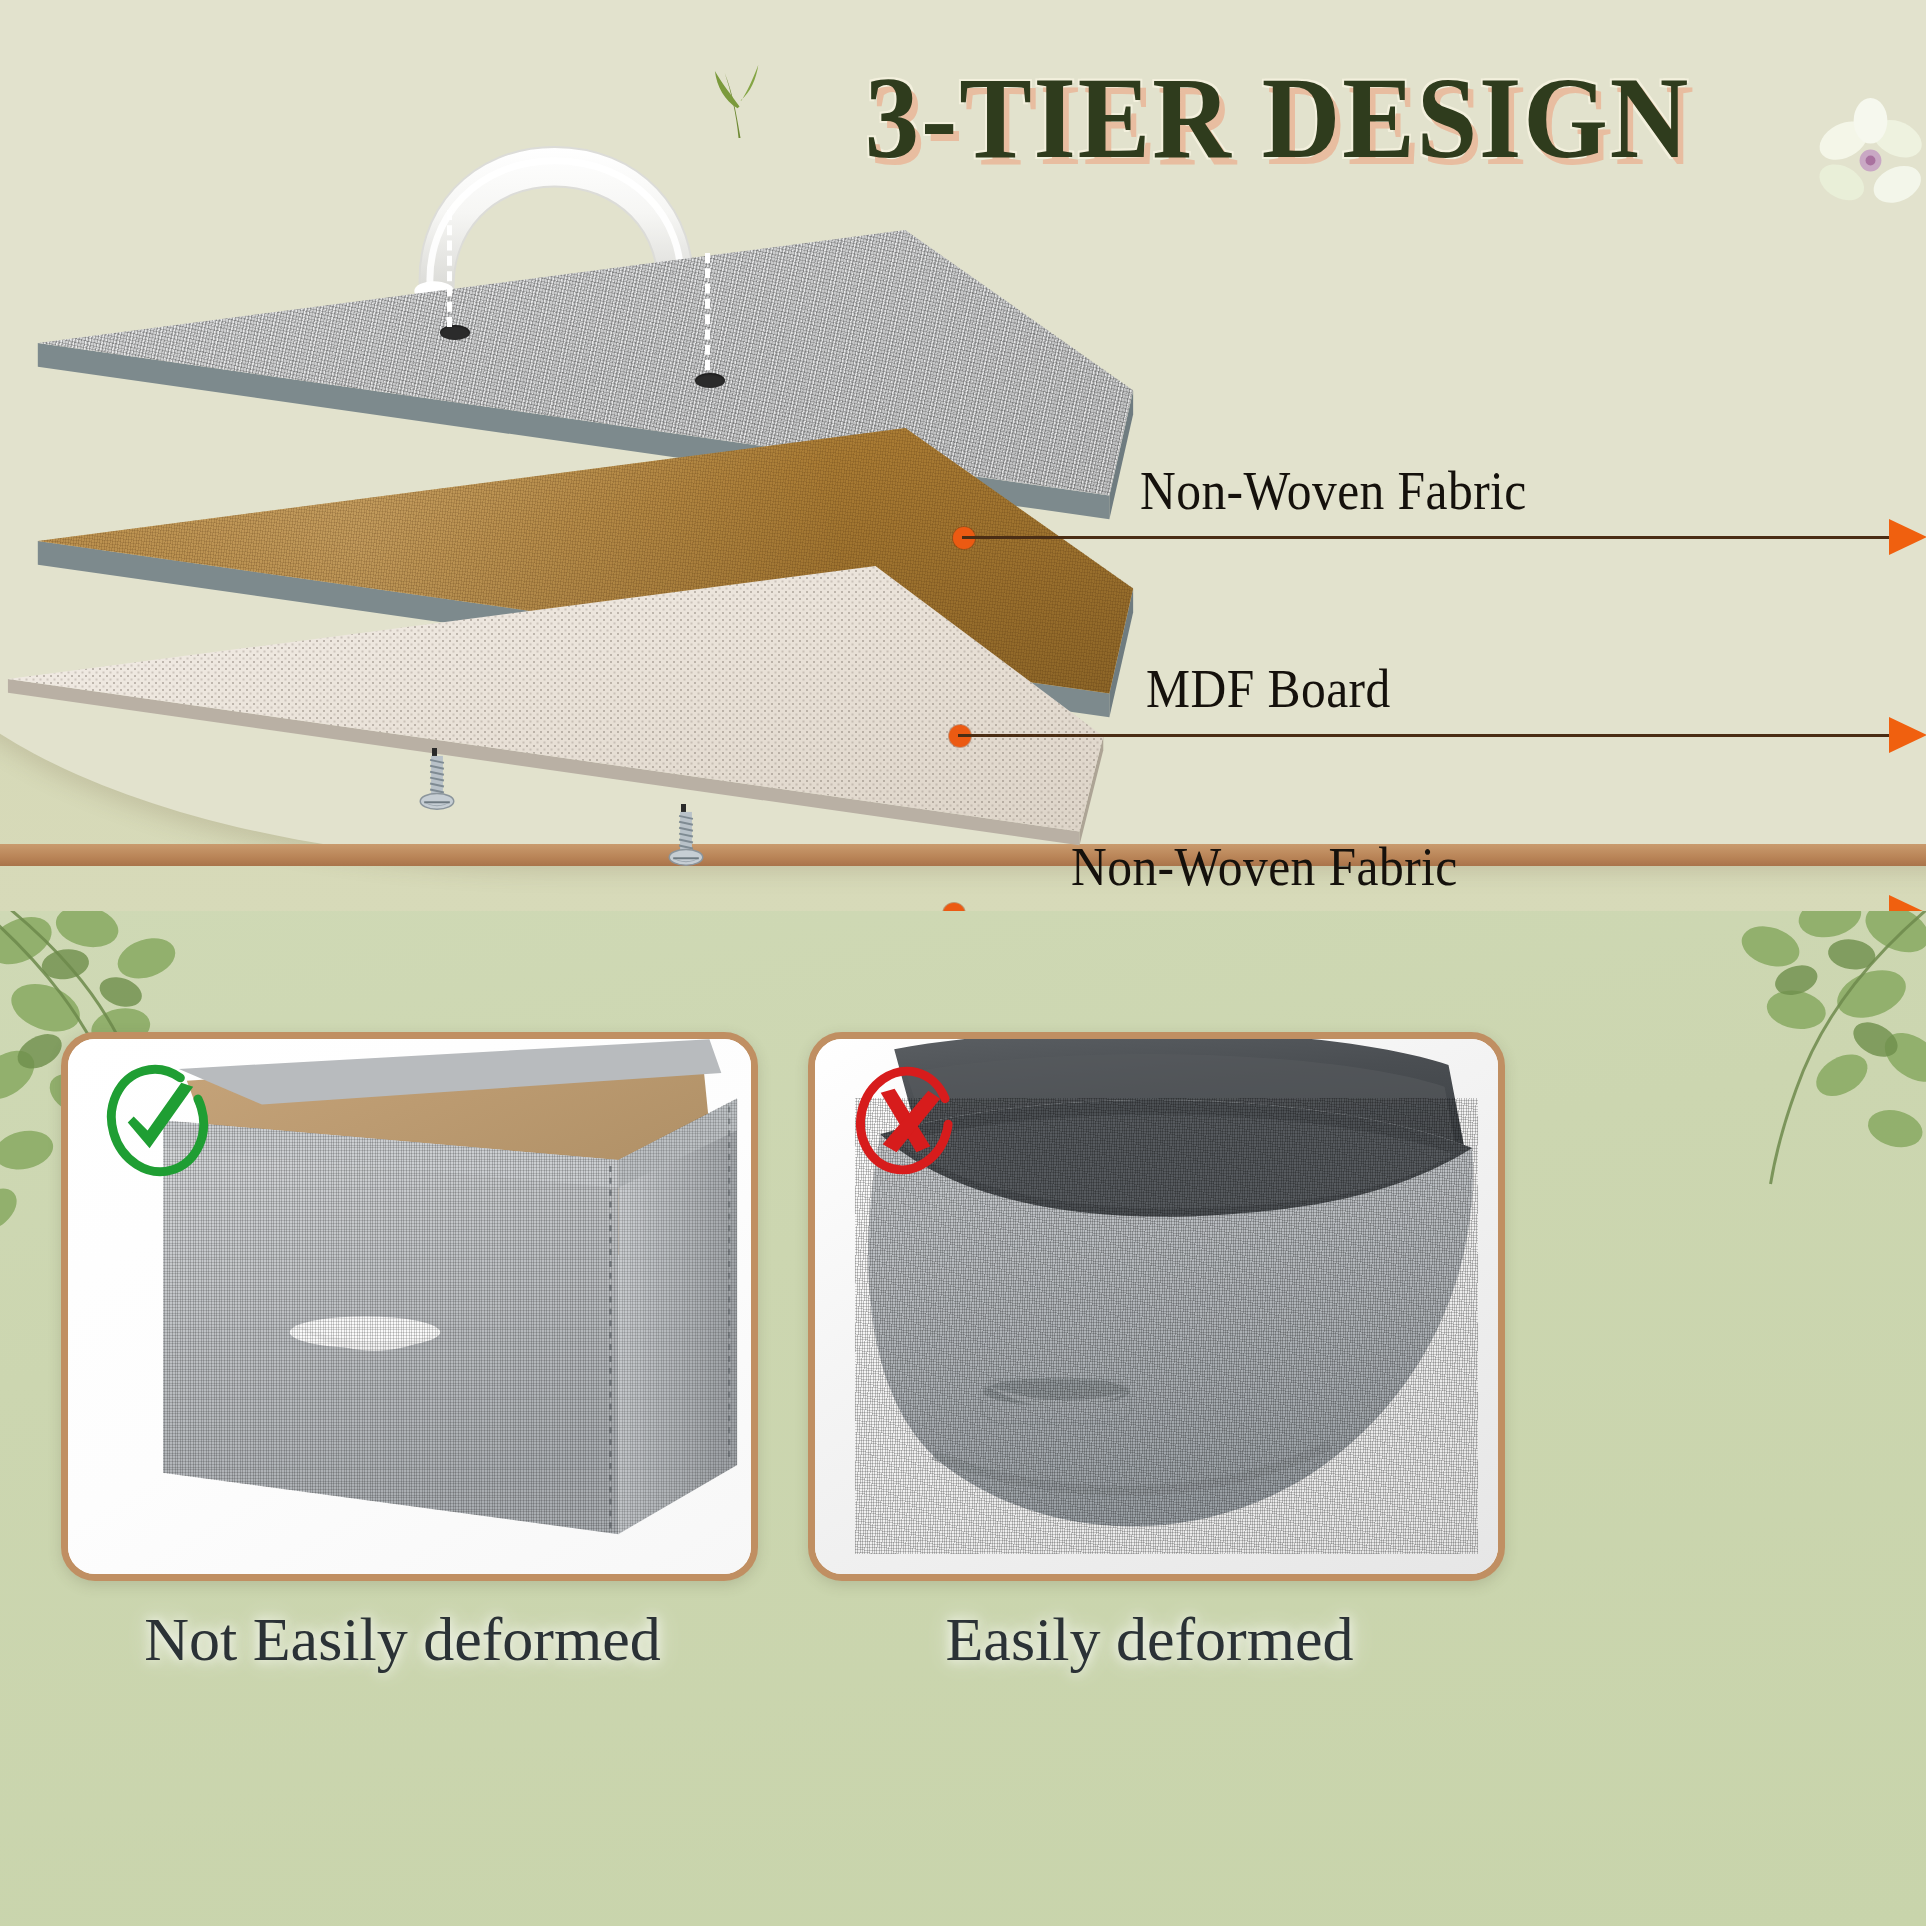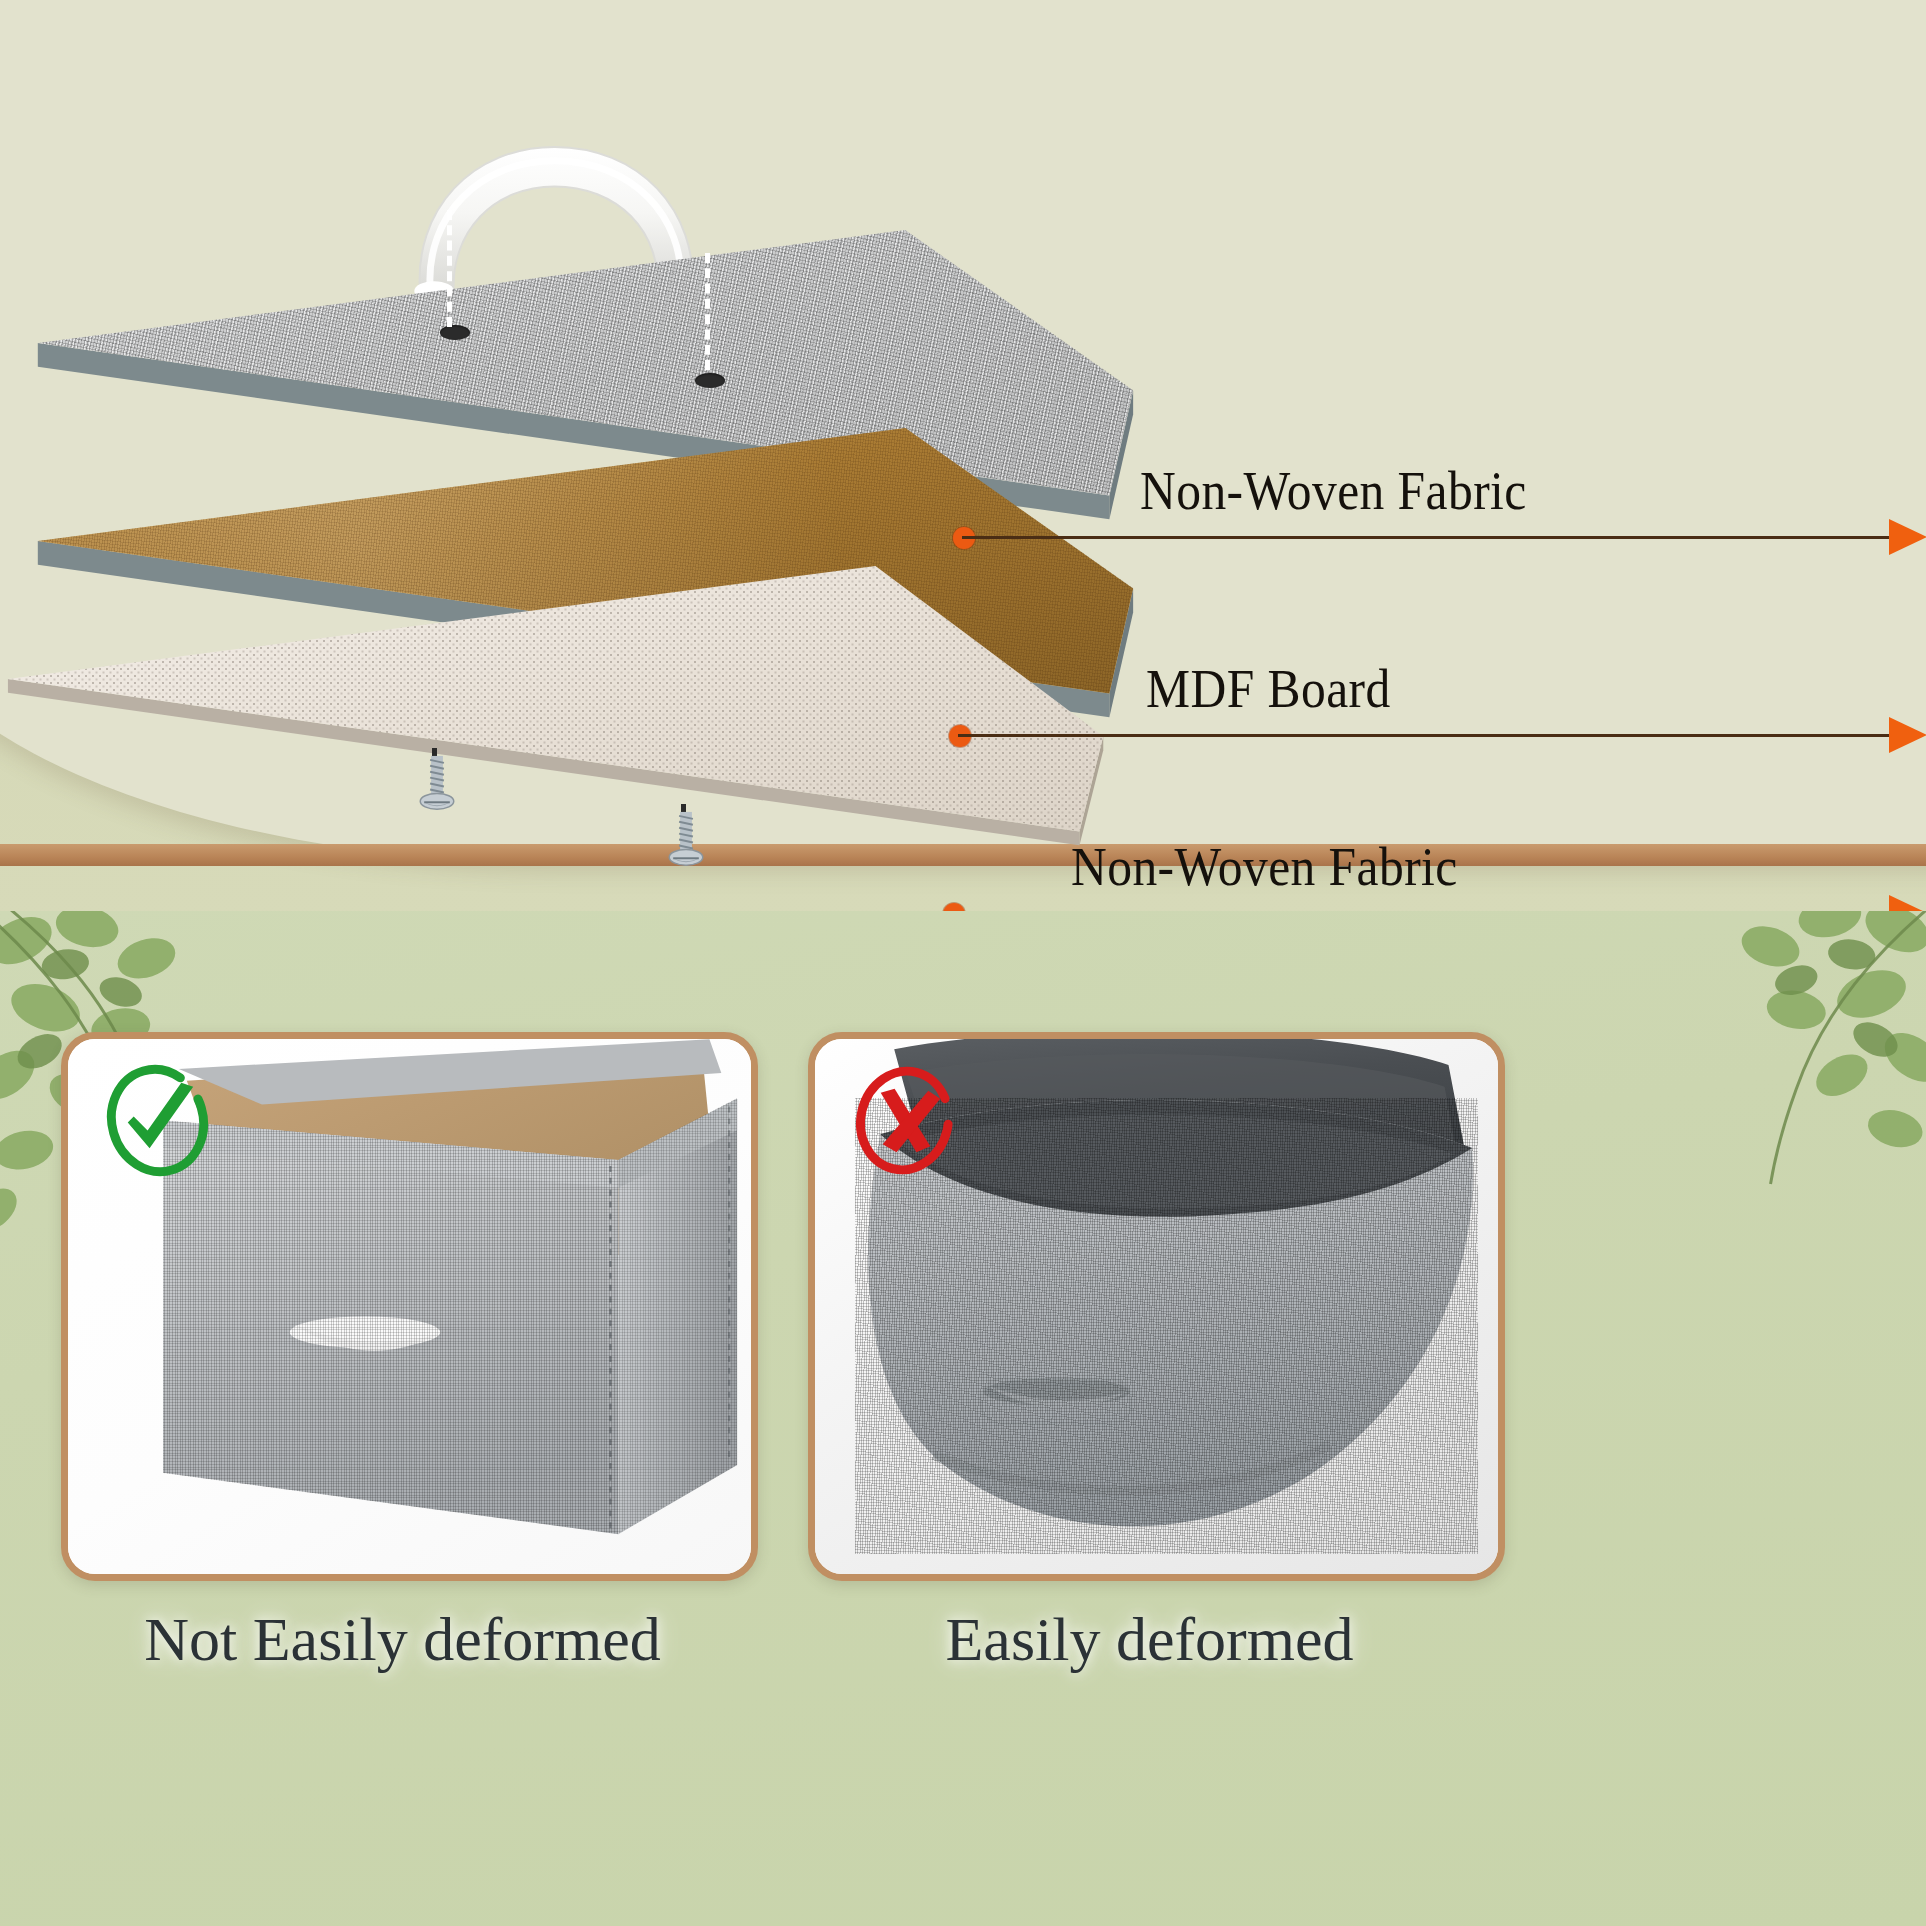--- a/index.html
+++ b/index.html
@@ -172,20 +172,41 @@
 </style>
 </head>
 <body>
 
 <div id="root">
 
   <div class="top-panel">
     <div class="top-card"></div>
     <div class="top-card-edge"></div>
 
+    <div class="title">
+      <svg class="leaf-sprig" viewBox="0 0 70 86">
+        <path d="M34 82 C30 58 26 36 18 16 C24 34 30 58 32 82 Z" fill="#6f8a35"></path>
+        <path d="M31 52 C18 44 10 30 8 14 C16 28 26 40 33 50 Z" fill="#7b9a3c"></path>
+        <path d="M34 44 C44 36 50 22 52 8 C46 24 40 36 35 44 Z" fill="#84a544"></path>
+      </svg>
+
+      <div class="title-text">3-TIER DESIGN</div>
+
+      <svg class="flower" viewBox="0 0 130 130">
+        <g>
+          <ellipse cx="38" cy="46" rx="26" ry="17" fill="#f4f6e8" transform="rotate(-28 38 46)"></ellipse>
+          <ellipse cx="92" cy="44" rx="26" ry="17" fill="#eef2df" transform="rotate(25 92 44)"></ellipse>
+          <ellipse cx="36" cy="88" rx="24" ry="16" fill="#e9efd8" transform="rotate(28 36 88)"></ellipse>
+          <ellipse cx="92" cy="90" rx="25" ry="17" fill="#f3f6ea" transform="rotate(-24 92 90)"></ellipse>
+          <ellipse cx="65" cy="26" rx="17" ry="23" fill="#f6f8ee"></ellipse>
+          <circle cx="65" cy="66" r="11" fill="#c9a8c4"></circle>
+          <circle cx="65" cy="66" r="5" fill="#a9719f"></circle>
+        </g>
+      </svg>
+    </div>
 
     <svg class="handle" viewBox="0 0 310 160">
       <defs>
         <linearGradient id="hg" x1="0" y1="0" x2="0" y2="1">
           <stop offset="0" stop-color="#ffffff"></stop>
           <stop offset=".45" stop-color="#f6f6f4"></stop>
           <stop offset="1" stop-color="#d8d8d4"></stop>
         </linearGradient>
       </defs>
       <path d="M16 158 C8 70 70 8 152 8 C236 8 298 70 292 158 L256 158 C262 92 214 48 152 48 C92 48 46 92 50 158 Z" fill="url(#hg)" stroke="#dcdcd8" stroke-width="2"></path>

